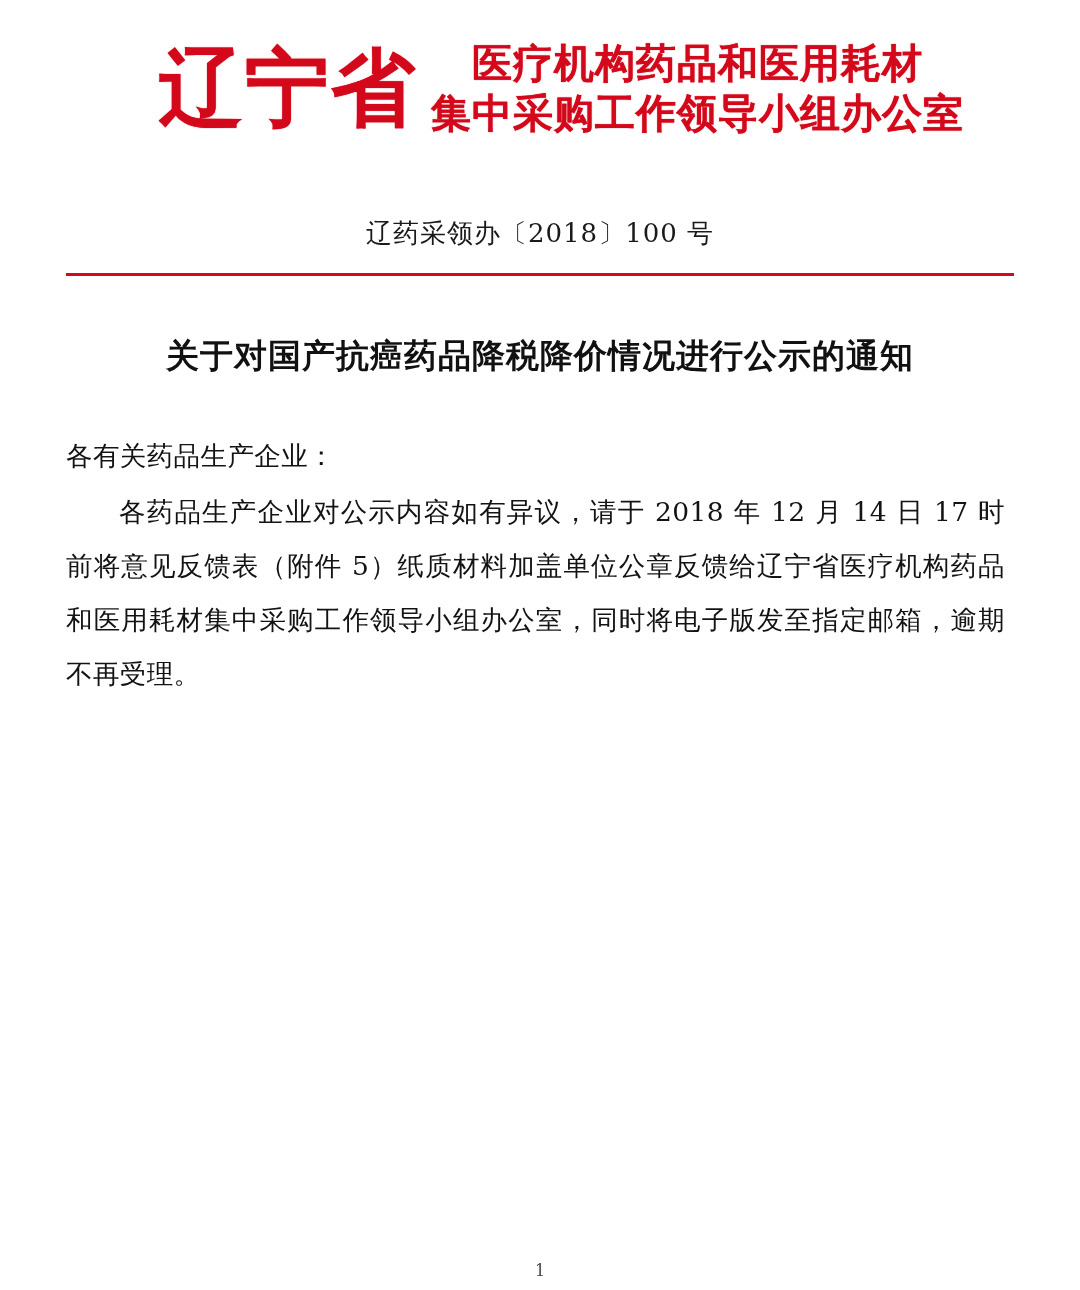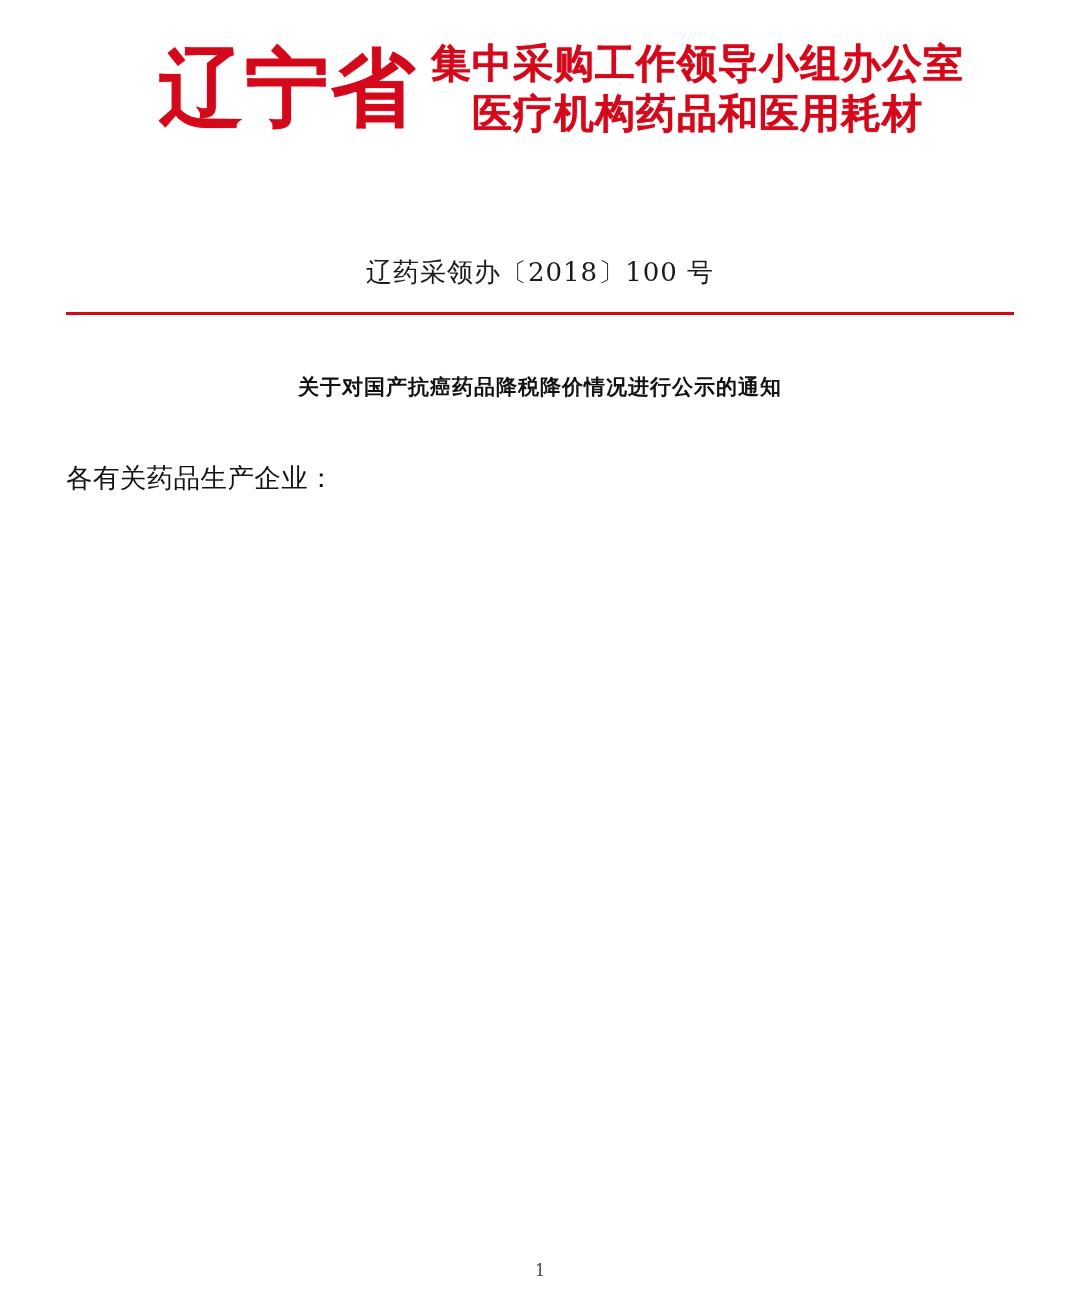--- a/index.html
+++ b/index.html
@@ -65,35 +65,35 @@
   }
   .mast-center div {
     white-space: nowrap;
   }
 
   
   .docnum {
     text-align: center;
     font-size: 26px;
     letter-spacing: 1px;
-    margin-top: 65px;
+    margin-top: 26px;
     color: #1a1a1a;
   }
 
   .red-rule {
     margin: 22px 0 0 0;
     height: 3px;
     background: #d3091b;
     width: 100%;
   }
 
   
   .doc-title {
     text-align: center;
-    font-size: 21px;
+    font-size: 33px;
     font-weight: bold;
     letter-spacing: 1px;
     margin-top: 58px;
     margin-bottom: 10px;
     color: #111;
   }
 
   
   .body-text {
     margin-top: 50px;
@@ -126,31 +126,32 @@
 </style>
 </head>
 <body>
 
 <div class="page">
 
   <div class="masthead">
     <div class="masthead-inner">
       <div class="mast-left">辽宁省</div>
       <div class="mast-center">
+        <div>医疗机构药品和医用耗材</div>
         <div>集中采购工作领导小组办公室</div>
-        <div>医疗机构药品和医用耗材</div>
       </div>
     </div>
   </div>
 
   <div class="docnum">辽药采领办〔2018〕100 号</div>
 
   <div class="red-rule"></div>
 
   <h1 class="doc-title">关于对国产抗癌药品降税降价情况进行公示的通知</h1>
 
   <div class="body-text">
     <p class="p-flush">各有关药品生产企业：</p>
+    <p class="p-indent">各药品生产企业对公示内容如有异议，请于 2018 年 12 月 14 日 17 时前将意见反馈表（附件 5）纸质材料加盖单位公章反馈给辽宁省医疗机构药品和医用耗材集中采购工作领导小组办公室，同时将电子版发至指定邮箱，逾期不再受理。</p>
   </div>
 
   <div class="page-number">1</div>
 
 </div>
 
 </body></html>

